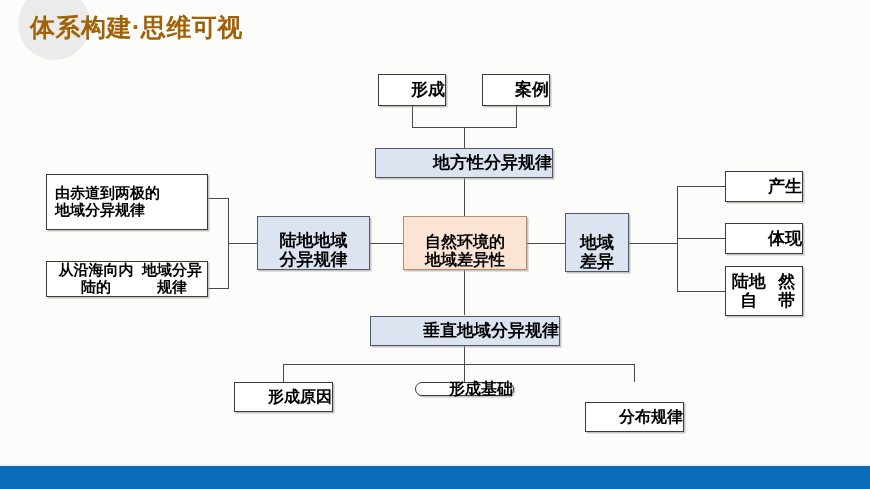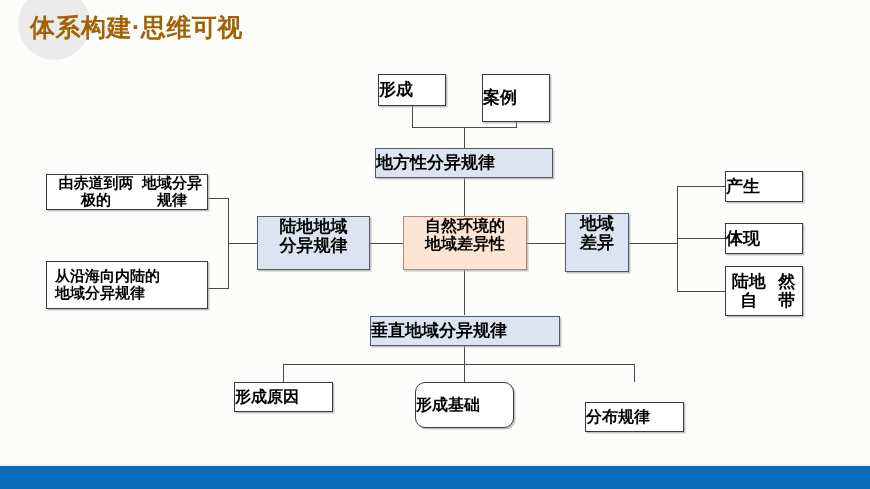--- a/index.html
+++ b/index.html
@@ -58,21 +58,21 @@
   
   .node {
     position: absolute;
     box-sizing: border-box;
     border: 1px solid #3a3a3a;
     background: #ffffff;
     color: #000000;
     font-weight: bold;
     display: flex;
     align-items: center;
-    justify-content: flex-start;
+    justify-content: flex-end;
     text-align: center;
     line-height: 1.12;
     box-shadow: 1.5px 1.5px 0 rgba(150,150,150,0.55);
     z-index: 3;
   }
   .node span { display: block; }
   .node.blue   { background: #dce4f2; border-color: #51586a; }
   .node.peach  { background: #fbe4d3; border-color: #b8896a; }
 
   .f16 { font-size: 16px; }
@@ -123,34 +123,34 @@
   <div class="line h" style="left:629px; top:243px; width:48px;"></div>
   <div class="line v" style="left:677px; top:186px; height:105px;"></div>
   <div class="line h" style="left:677px; top:186px; width:48px;"></div>
   <div class="line h" style="left:677px; top:238px; width:48px;"></div>
   <div class="line h" style="left:677px; top:291px; width:48px;"></div>
 
   <div class="node f17" style="left:378px; top:74px; width:68px; height:32px;">
     <span>形成</span>
   </div>
 
-  <div class="node f17" style="left:482px; top:74px; width:68px; height:48px;">
+  <div class="node f17" style="left:482px; top:74px; width:68px; height:32px;">
     <span>案例</span>
   </div>
 
   <div class="node blue f17" style="left:375px; top:148px; width:178px; height:30px;">
     <span>地方性分异规律</span>
   </div>
 
-  <div class="node f15" style="left:46px; top:174px; width:162px; height:36px; flex-direction:row; align-items:flex-start; justify-content:center; padding-left:8px;">
+  <div class="node f15" style="left:46px; top:174px; width:162px; height:56px; flex-direction:column; align-items:flex-start; justify-content:center; padding-left:8px;">
     <span>由赤道到两极的</span>
     <span>地域分异规律</span>
   </div>
 
-  <div class="node f15" style="left:46px; top:261px; width:162px; height:48px; flex-direction:column; align-items:flex-start; justify-content:center; padding-left:8px;">
+  <div class="node f15" style="left:46px; top:261px; width:162px; height:36px; flex-direction:row; align-items:flex-start; justify-content:center; padding-left:8px;">
     <span>从沿海向内陆的</span>
     <span>地域分异规律</span>
   </div>
 
   <div class="node blue f17" style="left:257px; top:216px; width:113px; height:54px; flex-direction:column;">
     <span>陆地地域</span>
     <span>分异规律</span>
   </div>
 
   <div class="node peach f16" style="left:403px; top:216px; width:124px; height:54px; flex-direction:column;">
@@ -177,21 +177,21 @@
   </div>
 
   <div class="node f16" style="left:234px; top:382px; width:99px; height:30px;">
     <span>形成原因</span>
   </div>
 
   <div class="node blue f17" style="left:370px; top:316px; width:190px; height:30px;">
     <span>垂直地域分异规律</span>
   </div>
 
-  <div class="node f16" style="left:415px; top:382px; width:99px; height:46px;border-radius:10px;">
+  <div class="node f16" style="left:415px; top:382px; width:99px; height:14px;border-radius:10px;">
     <span>形成基础</span>
   </div>
 
   <div class="node f16" style="left:585px; top:382px; width:99px; height:30px;margin-top:20px;">
     <span>分布规律</span>
   </div>
 
   <div id="footer-hairline"></div>
   <div id="footer-bar"></div>
 

